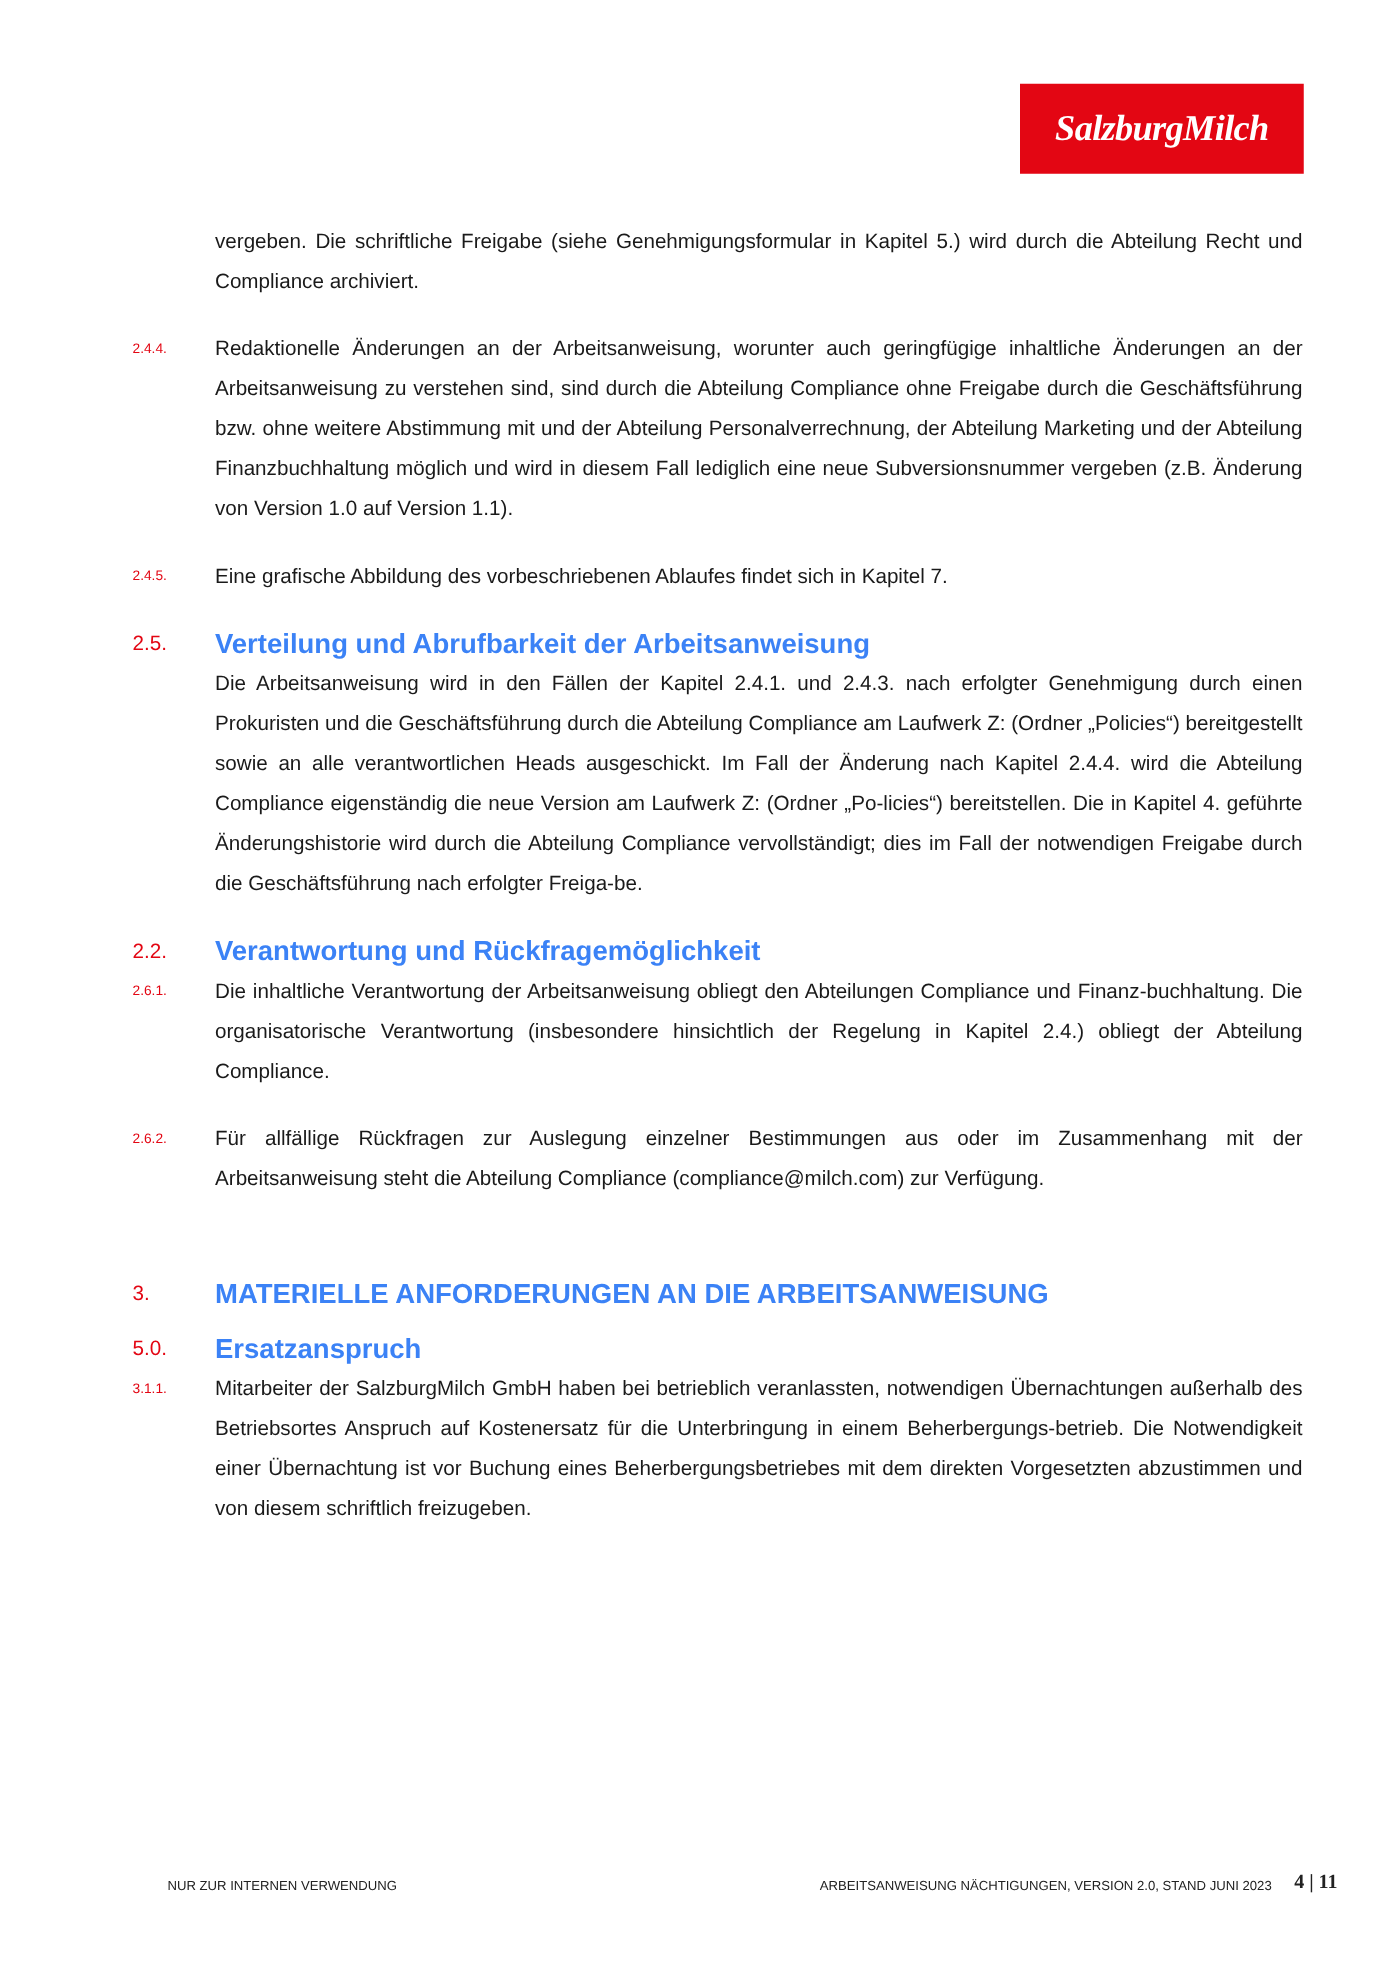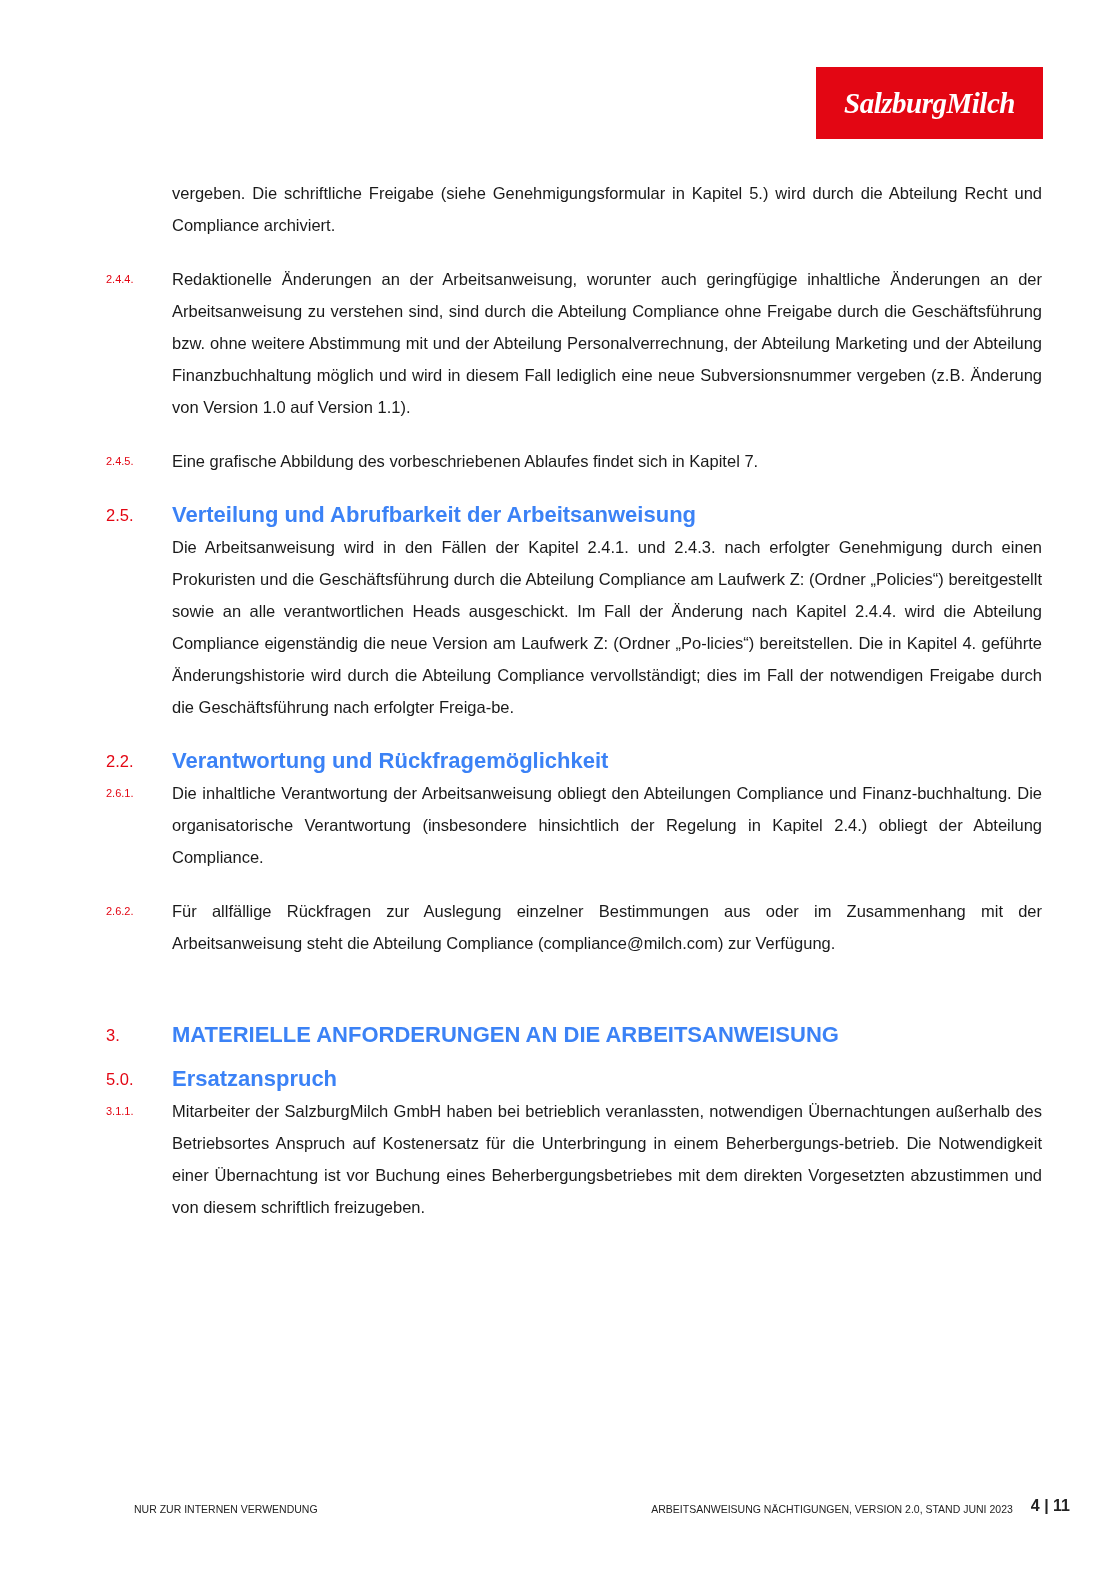--- a/index.html
+++ b/index.html
@@ -9,21 +9,21 @@
   .content { position:absolute; left:106px; top:177px; width:936px; }
   .para { display:flex; }
   .num { width:66px; flex:none; color:#e30613; font-weight:normal; font-size:11px; line-height:32px; }
   .num.big { font-size:16.5px; }
   .txt { flex:1; font-size:16.5px; line-height:32px; text-align:justify; }
   .head { color:#3b82f6; font-weight:bold; font-size:22px; line-height:32px; }
   .gap { height:22px; }
   .gap-l { height:38px; }
   .footer { position:absolute; left:106px; top:1497px; width:936px; display:flex; align-items:flex-end; font-size:10.5px; color:#222;margin-left:28px; }
   .footer .left { flex:1; }
-  .footer .page { font-size:16px; font-weight:bold; margin-left:18px; }
+  .footer .page { font-size:16px; font-weight:bold; margin-left:18px;font-family:Liberation Serif, serif; }
 </style>
 </head>
 <body>
 
 <div class="logo">
     <span>SalzburgMilch</span>
   </div>
 
 <div class="content">
   <div class="para">

